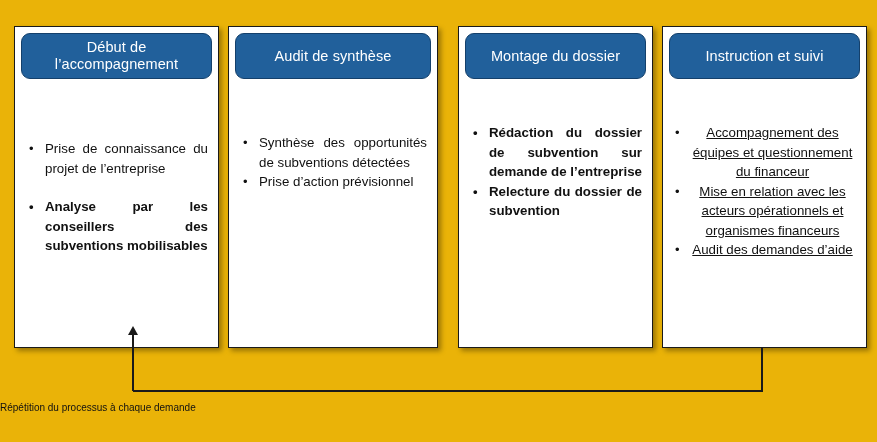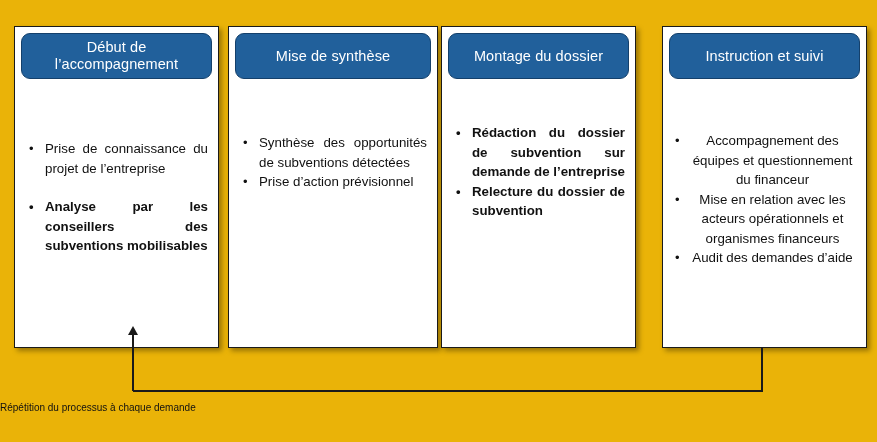--- a/index.html
+++ b/index.html
@@ -92,27 +92,27 @@
     left: 4px;
   }
   .spaced ul.bullets > li + li {
     margin-top: 19px;
     font-weight: bold;
   }
 
   
   #stage-1 { left: 14px;  top: 26px; width: 205px; height: 322px; }
   #stage-2 { left: 228px; top: 26px; width: 210px; height: 322px; }
-  #stage-3 { left: 441px; top: 26px; width: 195px; height: 322px; }
+  #stage-3 { left: 458px; top: 26px; width: 195px; height: 322px; }
   #stage-4 { left: 662px; top: 26px; width: 205px; height: 322px; }
 
   #stage-1 .stage-body { top: 112px; }
   #stage-2 .stage-body { top: 106px; }
   #stage-3 .stage-body { top: 96px; font-weight: bold; }
-  #stage-4 .stage-body { top: 104px; }
+  #stage-4 .stage-body { top: 96px; text-decoration: underline; }
 
   
   .loop-line {
     position: absolute;
     background: #1a1a1a;
   }
   #loop-bottom  { left: 133px; top: 390px; width: 630px; height: 2px; }
   #loop-right   { left: 761px; top: 348px; width: 2px;  height: 44px; }
   #loop-left    { left: 132px; top: 334px; width: 2px;  height: 57px; }
   #loop-arrow {
@@ -147,21 +147,21 @@
     <div class="stage-header">Début de l’accompagnement</div>
     <div class="stage-body">
       <ul class="bullets">
         <li>Prise de connaissance du projet de l’entreprise</li>
         <li>Analyse par les conseillers des subventions mobilisables</li>
       </ul>
     </div>
   </div>
 
   <div class="stage justified" id="stage-2">
-    <div class="stage-header">Mise de synthèse</div>
+    <div class="stage-header">Audit de synthèse</div>
     <div class="stage-body">
       <ul class="bullets">
         <li>Synthèse des opportunités de subventions détectées</li>
         <li>Prise d’action prévisionnel</li>
       </ul>
     </div>
   </div>
 
   <div class="stage justified" id="stage-3">
     <div class="stage-header">Montage du dossier</div>

